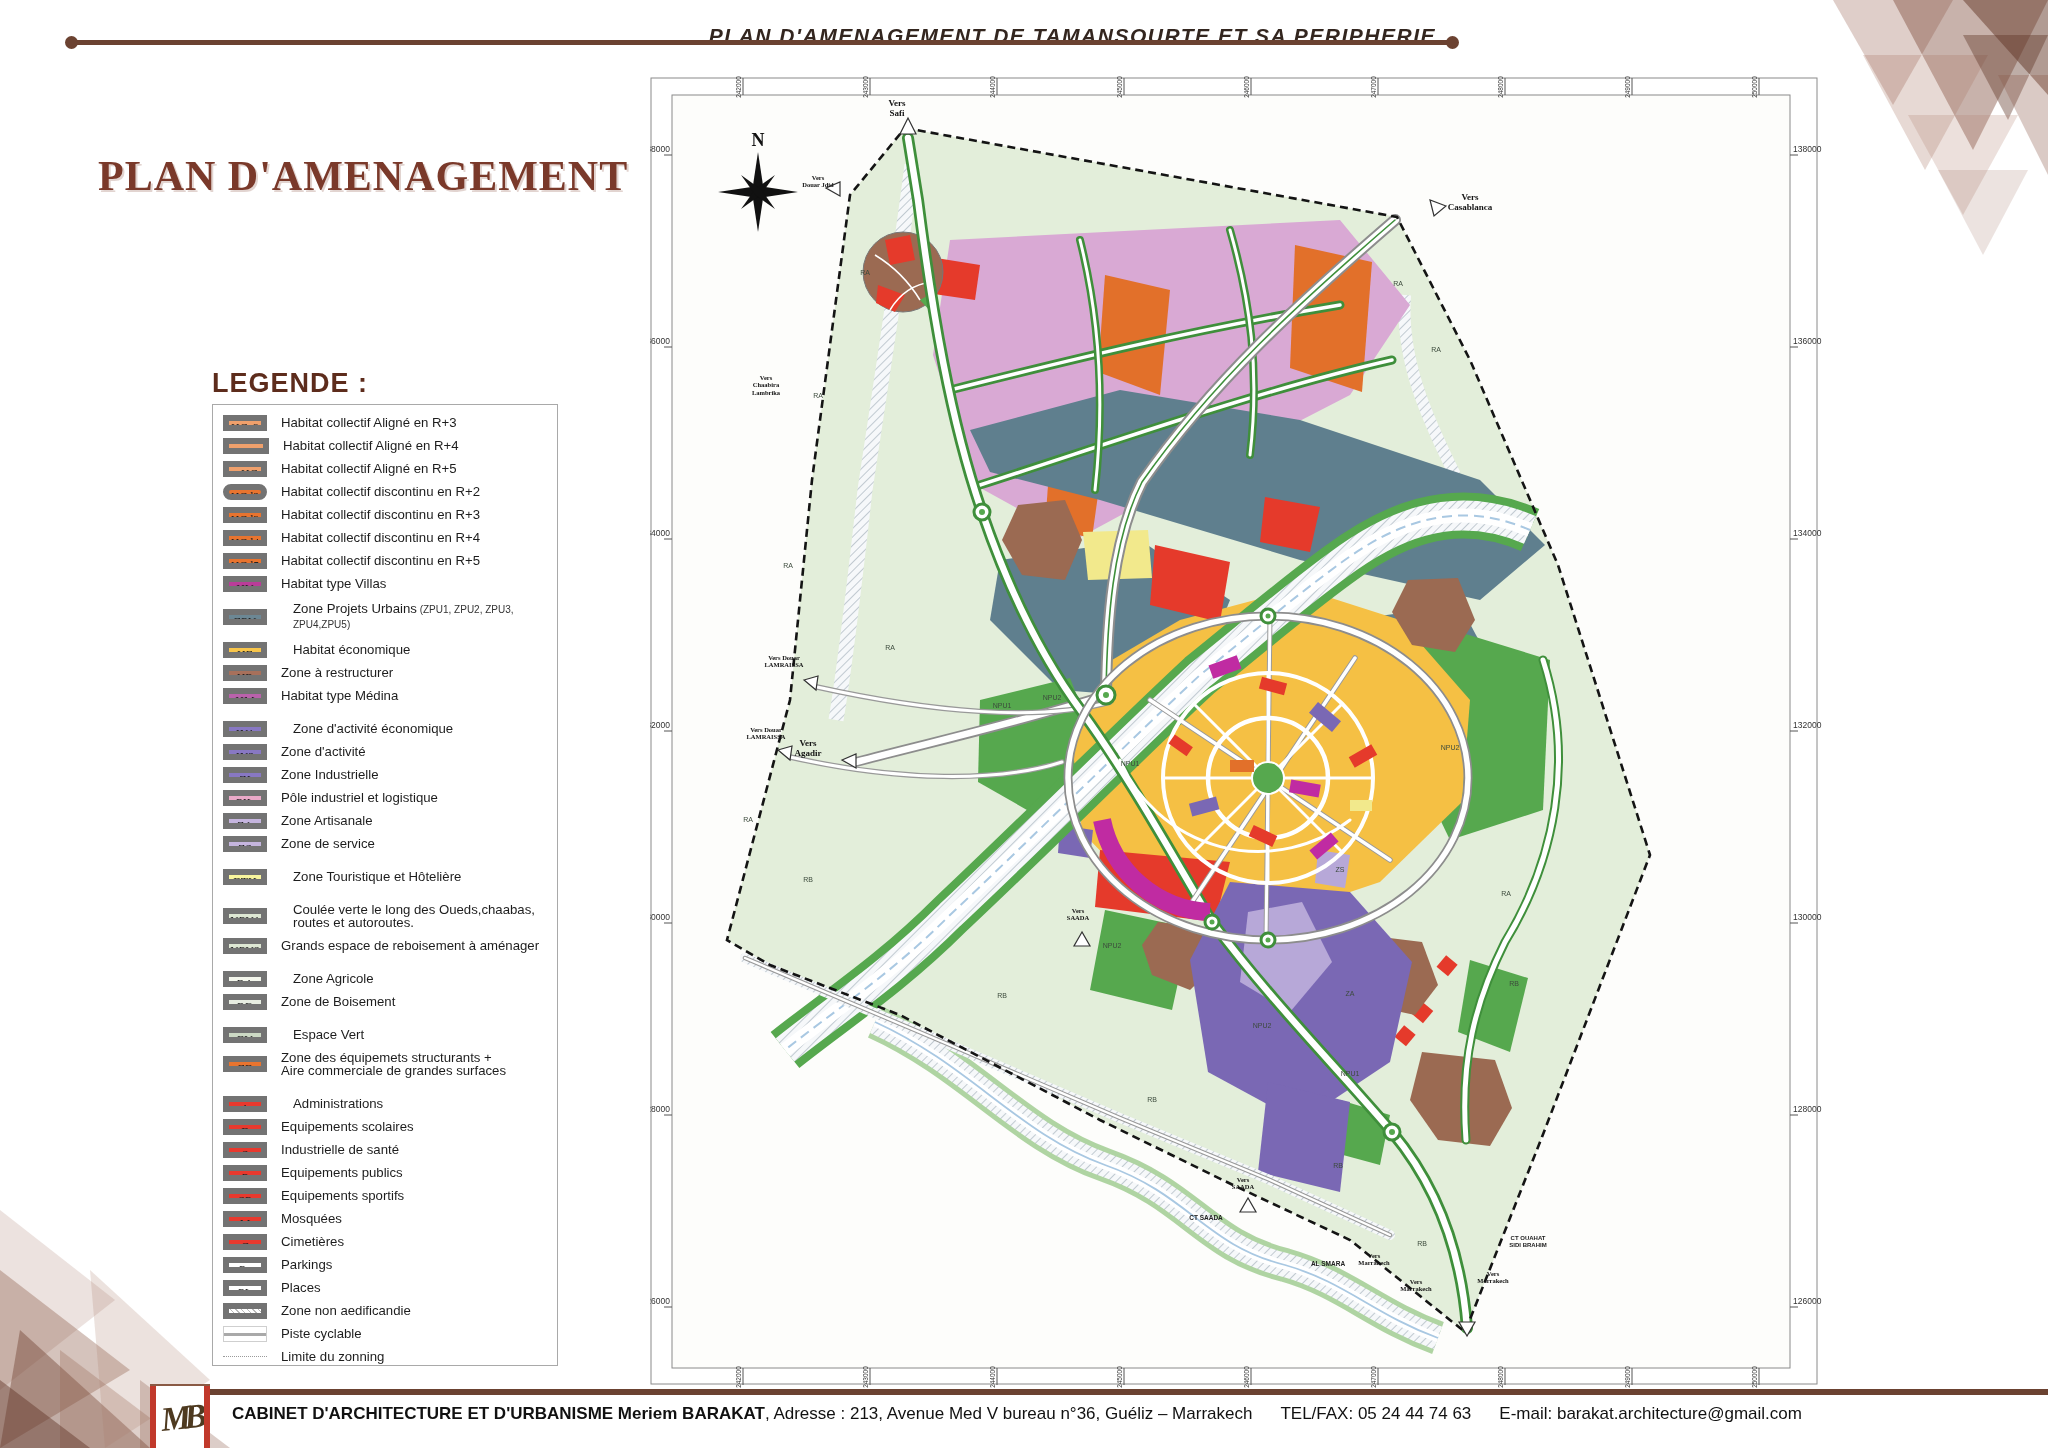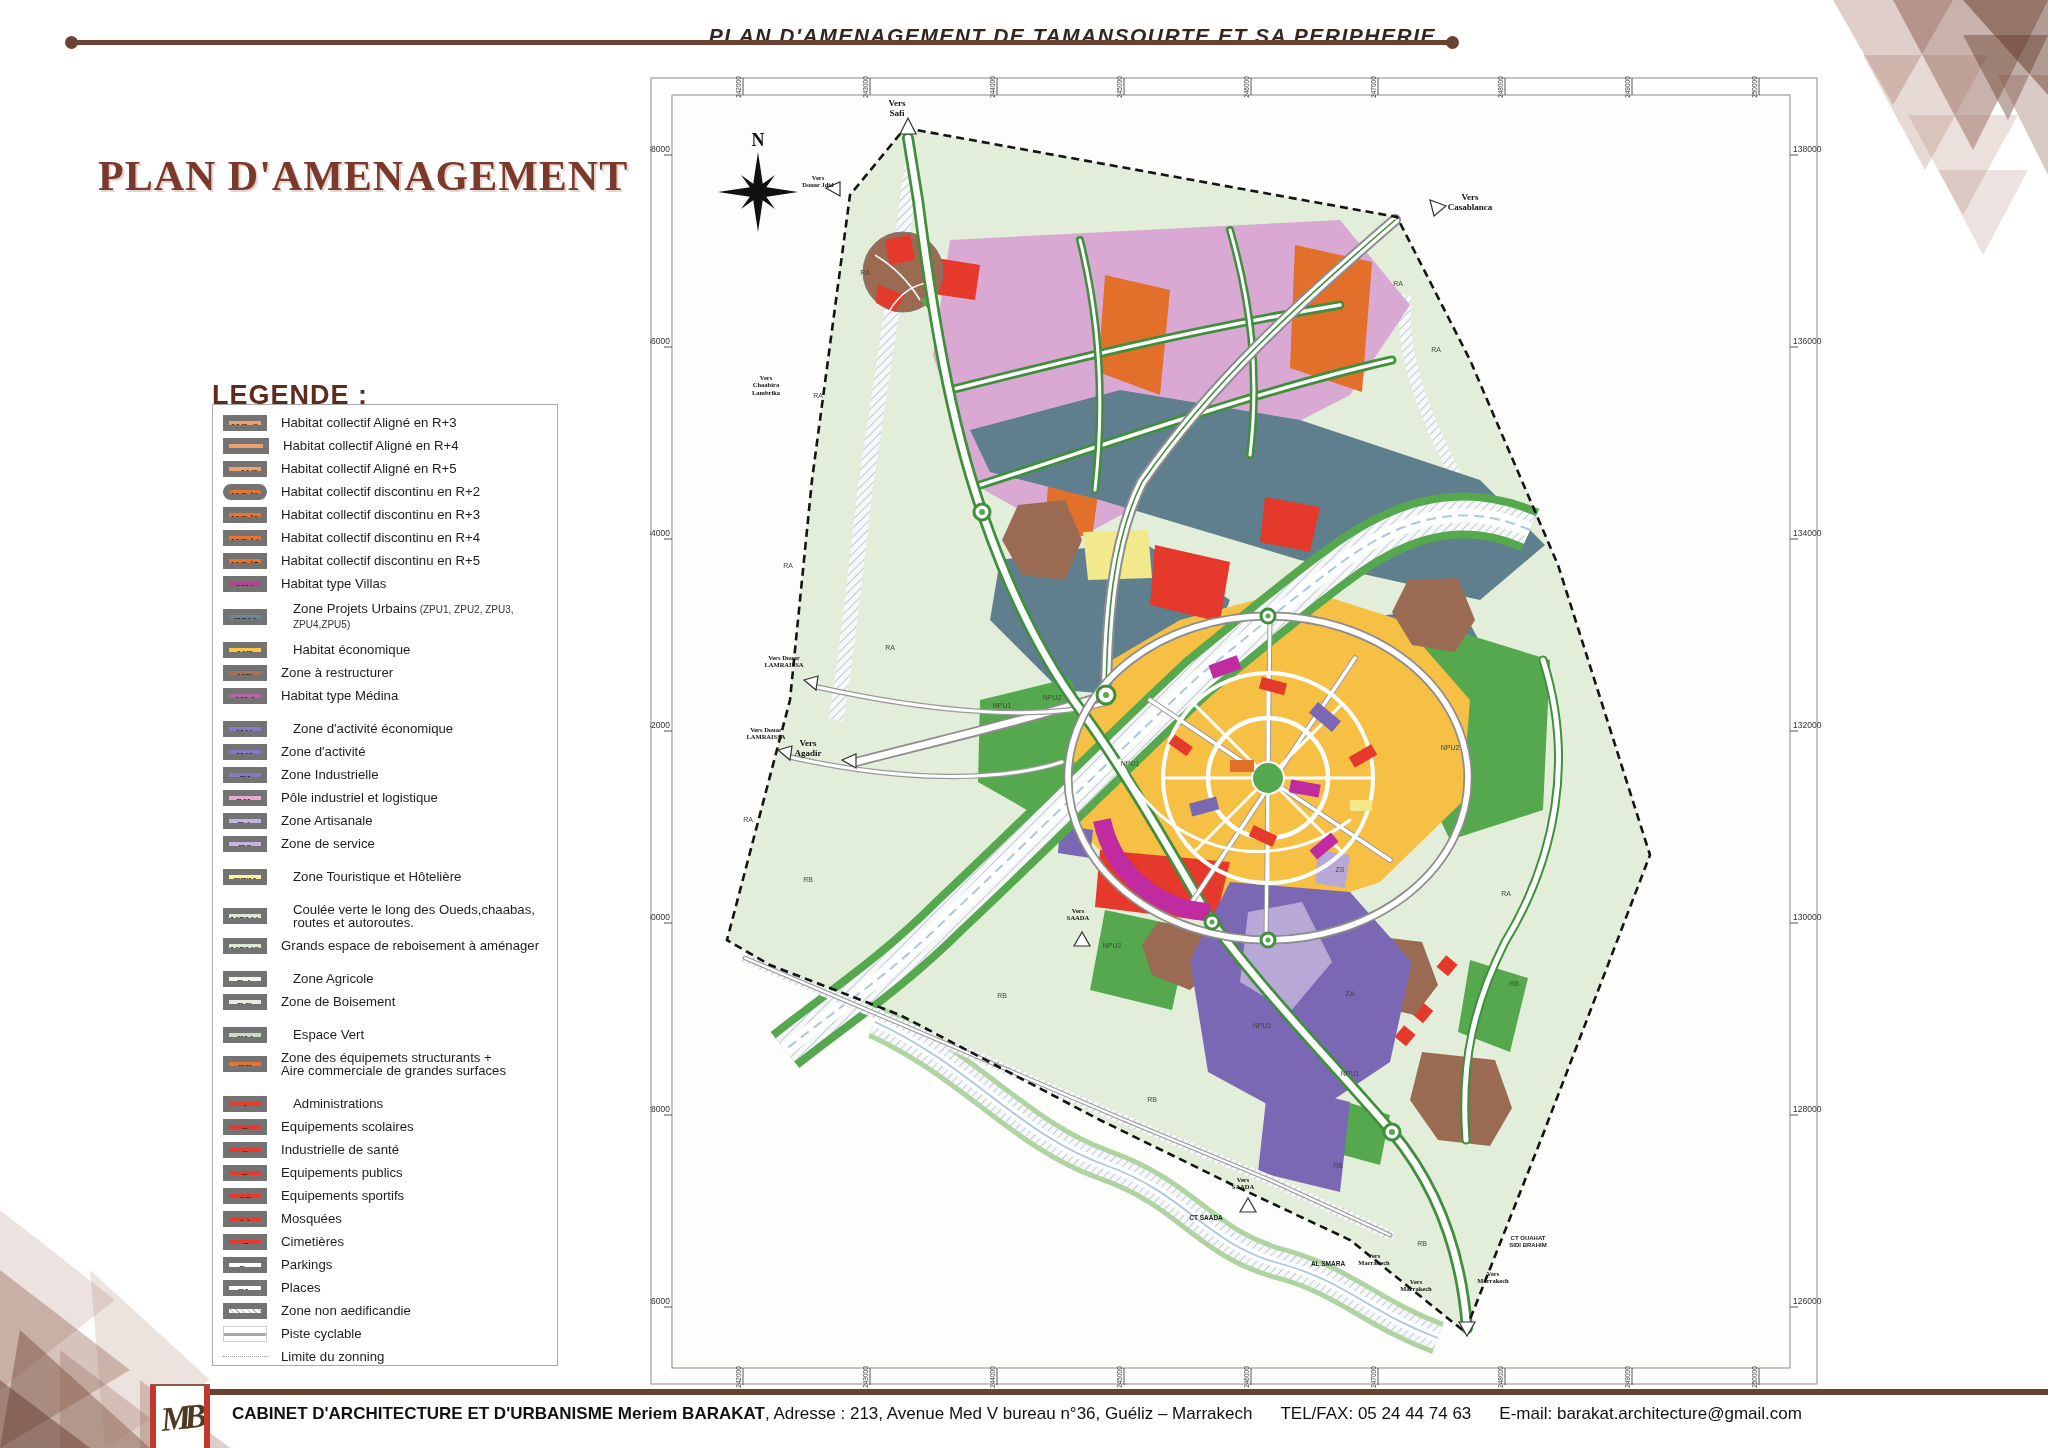--- a/index.html
+++ b/index.html
@@ -8,21 +8,21 @@
   
   .banner{position:absolute;top:12px;right:612px;font-family:"Liberation Sans",sans-serif;
           font-weight:bold;font-style:italic;font-size:21px;letter-spacing:1.5px;color:#33261f;margin-top:12px;}
   .rule{position:absolute;top:40px;left:72px;width:1380px;height:5px;background:#6b4231;border-radius:3px;}
   .rule::before,.rule::after{content:"";position:absolute;top:-4px;width:13px;height:13px;border-radius:50%;background:#6b4231;}
   .rule::before{left:-7px;} .rule::after{right:-7px;}
   
   .title{position:absolute;left:98px;top:152px;font-family:"Liberation Serif",serif;font-weight:bold;
          font-size:42px;letter-spacing:1px;color:#7a392a;text-shadow:2px 2px 0 rgba(122,57,42,.22);}
   
-  .legend-heading{position:absolute;left:212px;top:380px;font-size:27px;font-weight:bold;
+  .legend-heading{position:absolute;left:212px;top:368px;font-size:27px;font-weight:bold;
                   letter-spacing:1px;color:#5d2c1c;}
   .legend-box{position:absolute;left:212px;top:404px;width:346px;height:962px;background:#fff;
               border:1px solid #a9a9a9;box-sizing:border-box;padding:8px 6px 6px 10px;overflow:hidden;}
   .leg-row{display:flex;align-items:center;height:19px;margin-bottom:4px;}
   .leg-row.tall{height:32px;}
   .leg-row.gap{margin-top:14px;gap:12px;}
   .sw{flex:0 0 44px;height:16px;border:6px solid #737373;box-sizing:border-box;text-align:center;
       font-family:"Liberation Serif",serif;font-size:12px;line-height:14px;color:#222;overflow:hidden;}
   .sw-hatch{background:repeating-linear-gradient(45deg,#ffffff 0 3px,#b9b9b9 3px 4px);}
   .sw-cycle{border:1px solid #cfcfcf;background:linear-gradient(#fff 42%,#a9a9a9 42%,#a9a9a9 62%,#fff 62%);}

